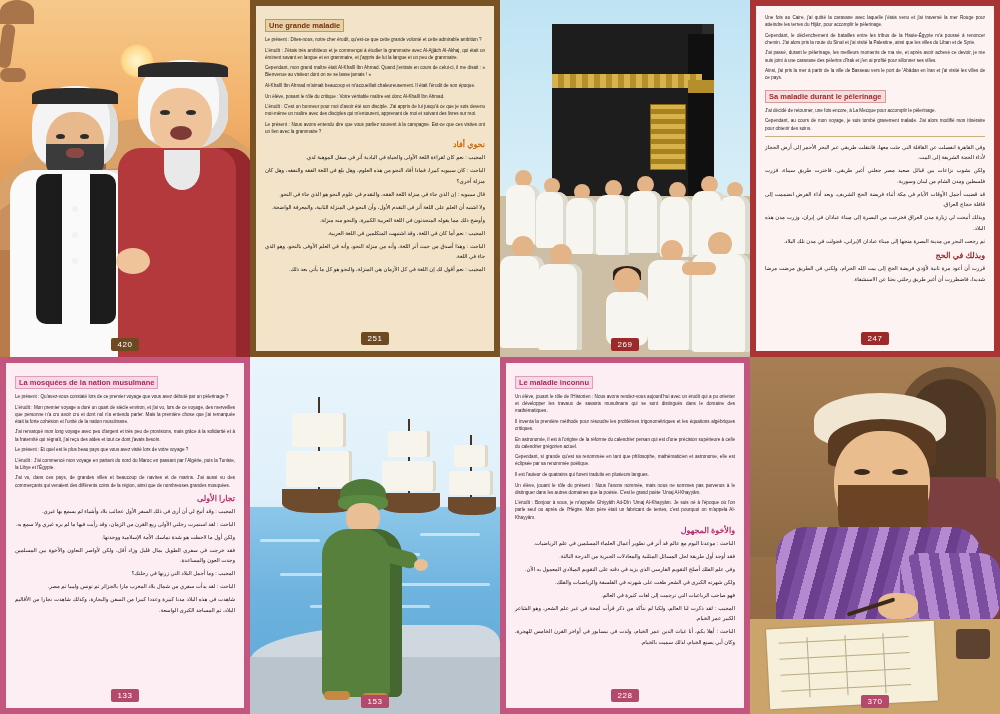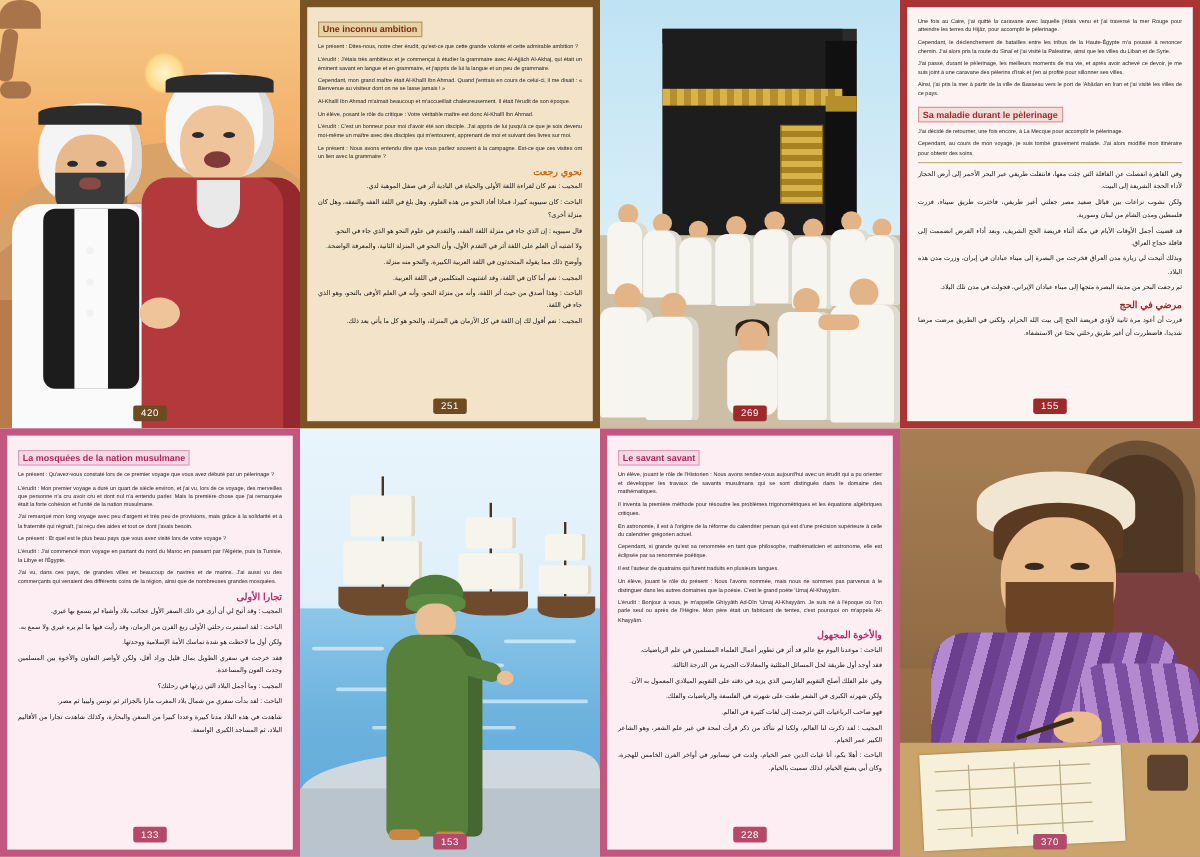--- a/index.html
+++ b/index.html
@@ -222,29 +222,29 @@
         <div class="mouth"></div>
         <div class="robe"></div>
         <div class="collar"></div>
         <div class="hand"></div>
       </div>
     </div>
     <div class="pagenum pn-brown">420</div>
   </div>
 
   <div class="page textpage tp-brown">
-    <div class="head head-fr-brown">Une inconnu ambition</div>
+    <div class="head head-fr-brown">Une grande maladie</div>
     <p class="fr">Le présent : Dites-nous, notre cher érudit, qu'est-ce que cette grande volonté et cette admirable ambition ?</p>
     <p class="fr">L'érudit : J'étais très ambitieux et je commençai à étudier la grammaire avec Al-Ajjâch Al-Akhaj, qui était un éminent savant en langue et en grammaire, et j'appris de lui la langue et un peu de grammaire.</p>
     <p class="fr">Cependant, mon grand maître était Al-Khalîl Ibn Ahmad. Quand j'entrais en cours de celui-ci, il me disait : « Bienvenue au visiteur dont on ne se lasse jamais ! »</p>
     <p class="fr">Al-Khalîl Ibn Ahmad m'aimait beaucoup et m'accueillait chaleureusement. Il était l'érudit de son époque.</p>
     <p class="fr">Un élève, posant le rôle du critique : Votre véritable maître est donc Al-Khalîl Ibn Ahmad.</p>
     <p class="fr">L'érudit : C'est un bonneur pour moi d'avoir été son disciple. J'ai appris de lui jusqu'à ce que je sois devenu moi-même un maître avec des disciples qui m'entourent, apprenant de moi et suivant des livres sur moi.</p>
     <p class="fr">Le présent : Nous avons entendu dire que vous parliez souvent à la campagne. Est-ce que ces visites ont un lien avec la grammaire ?</p>
-    <div class="ar-head orange">نحوي رجعت</div>
+    <div class="ar-head orange">نحوي أفاد</div>
     <p class="ar">المجيب : نعم كان لقراءة اللغة الأولى والحياة في البادية أثر في صقل الموهبة لدي.</p>
     <p class="ar">الباحث : كان سيبويه كبيرا، فماذا أفاد النحو من هذه العلوم، وهل بلغ في اللغة الفقه والتفقه، وهل كان منزلة أخرى؟</p>
     <p class="ar">قال سيبويه : إن الذي جاء في منزلة اللغة الفقه، والتقدم في علوم النحو هو الذي جاء في النحو.</p>
     <p class="ar">ولا اشتبه أن العلم على اللغة أثر في التقدم الأول، وأن النحو في المنزلة الثانية، والمعرفة الواضحة.</p>
     <p class="ar">وأوضح ذلك مما يقوله المتحدثون في اللغة العربية الكبيرة، والنحو منه منزلة.</p>
     <p class="ar">المجيب : نعم أما كان في اللغة، وقد اشتبهت المتكلمين في اللغة العربية.</p>
     <p class="ar">الباحث : وهذا أصدق من حيث أثر اللغة، وأنه من منزلة النحو، وأنه في العلم الأوفى بالنحو، وهو الذي جاء في اللغة.</p>
     <p class="ar">المجيب : نعم أقول لك إن اللغة في كل الأزمان هي المنزلة، والنحو هو كل ما يأتي بعد ذلك.</p>
     <div class="pagenum pn-brown">251</div>
   </div>
@@ -326,23 +326,23 @@
     <p class="fr">Ainsi, j'ai pris la mer à partir de la ville de Basseau vers le port de 'Abâdan en Iran et j'ai visité les villes de ce pays.</p>
     <div class="head head-fr-red">Sa maladie durant le pèlerinage</div>
     <p class="fr">J'ai décidé de retourner, une fois encore, à La Mecque pour accomplir le pèlerinage.</p>
     <p class="fr">Cependant, au cours de mon voyage, je suis tombé gravement malade. J'ai alors modifié mon itinéraire pour obtenir des soins.</p>
     <div class="rule"></div>
     <p class="ar">وفي القاهرة انفصلت عن القافلة التي جئت معها، فانتقلت طريقي عبر البحر الأحمر إلى أرض الحجاز لأداء الحجة الشريفة إلى البيت.</p>
     <p class="ar">ولكن نشوب نزاعات بين قبائل صعيد مصر جعلني أغير طريقي، فاخترت طريق سيناء، فزرت فلسطين ومدن الشام من لبنان وسورية.</p>
     <p class="ar">قد قضيت أجمل الأوقات الأيام في مكة أثناء فريضة الحج الشريف، وبعد أداء الفرض انضممت إلى قافلة حجاج العراق.</p>
     <p class="ar">وبذلك أتيحت لي زيارة مدن العراق فخرجت من البصرة إلى ميناء عبادان في إيران، وزرت مدن هذه البلاد.</p>
     <p class="ar">ثم رجعت البحر من مدينة البصرة متجها إلى ميناء عبادان الإيراني، فجولت في مدن تلك البلاد.</p>
-    <div class="ar-head red">مرضي في الحج</div>
+    <div class="ar-head red">وبذلك في الحج</div>
     <p class="ar">قررت أن أعود مرة ثانية لأؤدي فريضة الحج إلى بيت الله الحرام، ولكني في الطريق مرضت مرضا شديدا، فاضطررت أن أغير طريق رحلتي بحثا عن الاستشفاء.</p>
-    <div class="pagenum pn-red">155</div>
+    <div class="pagenum pn-red">247</div>
   </div>
 
   <div class="page textpage tp-pink">
     <div class="head head-fr-pink">La mosquées de la nation musulmane</div>
     <p class="fr">Le présent : Qu'avez-vous constaté lors de ce premier voyage que vous avez débuté par un pèlerinage ?</p>
     <p class="fr">L'érudit : Mon premier voyage a duré un quart de siècle environ, et j'ai vu, lors de ce voyage, des merveilles que personne n'a cru avoir cru et dont nul n'a entendu parler. Mais la première chose que j'ai remarquée était la forte cohésion et l'unité de la nation musulmane.</p>
     <p class="fr">J'ai remarqué mon long voyage avec peu d'argent et très peu de provisions, mais grâce à la solidarité et à la fraternité qui régnaît, j'ai reçu des aides et tout ce dont j'avais besoin.</p>
     <p class="fr">Le présent : Et quel est le plus beau pays que vous avez visité lors de votre voyage ?</p>
     <p class="fr">L'érudit : J'ai commencé mon voyage en partant du nord du Maroc en passant par l'Algérie, puis la Tunisie, la Libye et l'Égypte.</p>
     <p class="fr">J'ai vu, dans ces pays, de grandes villes et beaucoup de navires et de marins. J'ai aussi vu des commerçants qui venaient des différents coins de la région, ainsi que de nombreuses grandes mosquées.</p>
@@ -397,21 +397,21 @@
         <div class="arm"></div>
         <div class="hand"></div>
         <div class="shoe1"></div>
         <div class="shoe2"></div>
       </div>
     </div>
     <div class="pagenum pn-pink">153</div>
   </div>
 
   <div class="page textpage tp-pinkb">
-    <div class="head head-fr-pink">Le savant savant</div>
+    <div class="head head-fr-pink">Le maladie inconnu</div>
     <p class="fr">Un élève, jouant le rôle de l'Historien : Nous avons rendez-vous aujourd'hui avec un érudit qui a pu orienter et développer les travaux de savants musulmans qui se sont distingués dans le domaine des mathématiques.</p>
     <p class="fr">Il inventa la première méthode pour résoudre les problèmes trigonométriques et les équations algébriques critiques.</p>
     <p class="fr">En astronomie, il est à l'origine de la réforme du calendrier persan qui est d'une précision supérieure à celle du calendrier grégorien actuel.</p>
     <p class="fr">Cependant, si grande qu'est sa renommée en tant que philosophe, mathématicien et astronome, elle est éclipsée par sa renommée poétique.</p>
     <p class="fr">Il est l'auteur de quatrains qui furent traduits en plusieurs langues.</p>
     <p class="fr">Un élève, jouant le rôle du présent : Nous l'avons nommée, mais nous ne sommes pas parvenus à le distinguer dans les autres domaines que la poésie. C'est le grand poète 'Umaj Al-Khayyâm.</p>
     <p class="fr">L'érudit : Bonjour à vous, je m'appelle Ghiyyâth Ad-Dîn 'Umaj Al-Khayyâm. Je suis né à l'époque où l'on parle seul ou après de l'Hégire. Mon père était un fabricant de tentes, c'est pourquoi on m'appela Al-Khayyâm.</p>
     <div class="ar-head pink">والأخوة المجهول</div>
     <p class="ar">الباحث : موعدنا اليوم مع عالم قد أثر في تطوير أعمال العلماء المسلمين في علم الرياضيات.</p>
     <p class="ar">فقد أوجد أول طريقة لحل المسائل المثلثية والمعادلات الجبرية من الدرجة الثالثة.</p>

